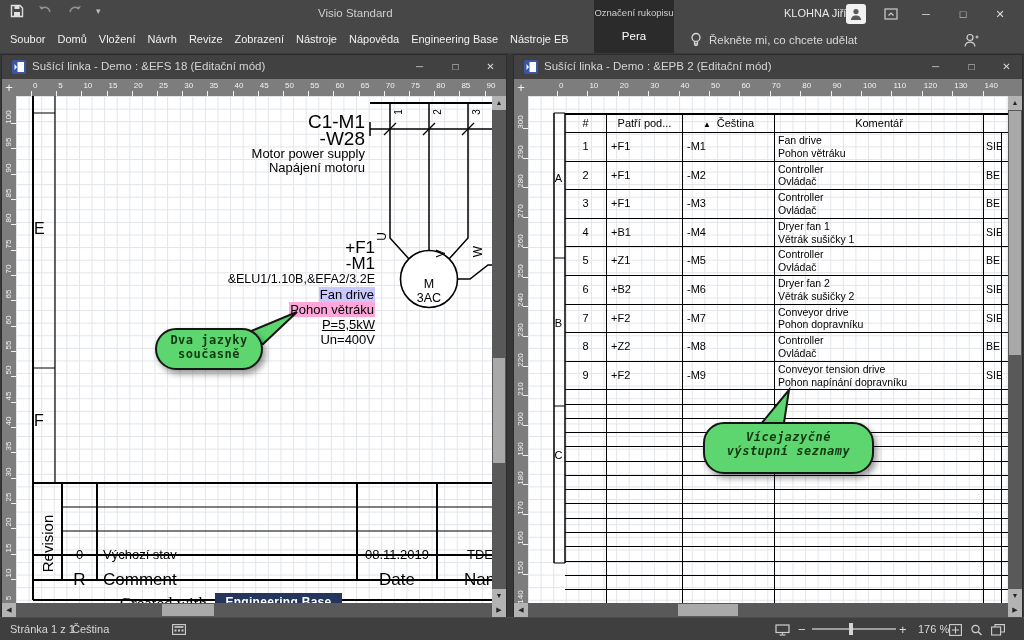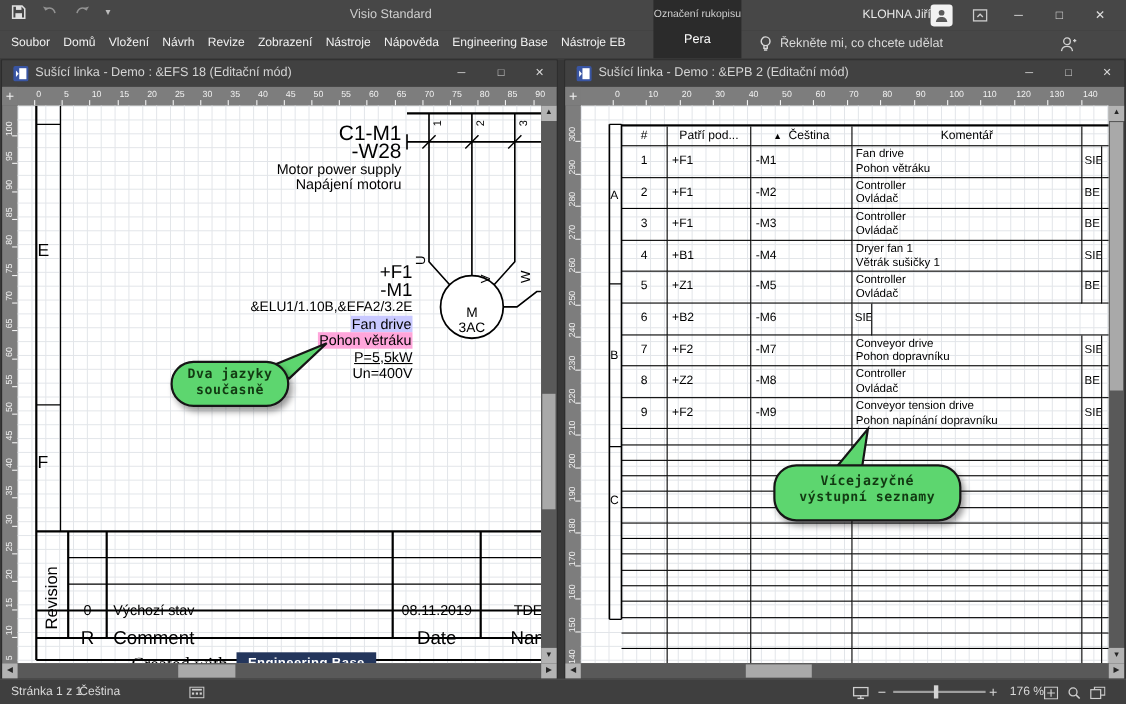--- a/index.html
+++ b/index.html
@@ -466,20 +466,24 @@
               <div>Controller</div>
               <div>Ovládač</div>
             </div>
             <div class="pl-c" style="width: 18px; font-size: 10.5px; padding: 7px 0px 0px 2px; white-space: nowrap;">BE</div>
             <div class="pl-c" style="flex: 1 1 0%; border-right: none;"></div>
           </div>
           <div class="pl-row" style="height: 28.6px;">
             <div class="pl-c" style="width: 42px; font-size: 11px; text-align: center; line-height: 27px;">6</div>
             <div class="pl-c" style="width: 76px; font-size: 11px; padding: 7px 0px 0px 4px;">+B2</div>
             <div class="pl-c" style="width: 92px; font-size: 11px; padding: 7px 0px 0px 4px;">-M6</div>
+            <div class="pl-c" style="width: 209px; font-size: 10.5px; padding: 1px 0px 0px 3px; line-height: 12.8px;">
+              <div>Dryer fan 2</div>
+              <div>Větrák sušičky 2</div>
+            </div>
             <div class="pl-c" style="width: 18px; font-size: 10.5px; padding: 7px 0px 0px 2px; white-space: nowrap;">SIE</div>
             <div class="pl-c" style="flex: 1 1 0%; border-right: none;"></div>
           </div>
           <div class="pl-row" style="height: 28.6px;">
             <div class="pl-c" style="width: 42px; font-size: 11px; text-align: center; line-height: 27px;">7</div>
             <div class="pl-c" style="width: 76px; font-size: 11px; padding: 7px 0px 0px 4px;">+F2</div>
             <div class="pl-c" style="width: 92px; font-size: 11px; padding: 7px 0px 0px 4px;">-M7</div>
             <div class="pl-c" style="width: 209px; font-size: 10.5px; padding: 1px 0px 0px 3px; line-height: 12.8px;">
               <div>Conveyor drive</div>
               <div>Pohon dopravníku</div>
@@ -629,21 +633,21 @@
             <div class="pl-c" style="width: 18px;"></div>
             <div class="pl-c" style="flex: 1 1 0%; border-right: none;"></div>
           </div>
         </div>
       <div id="rwZones">
           <div style="position: absolute; left: 24px; top: 76px; width: 13px; text-align: center; font-size: 11px; color: rgb(0, 0, 0);">A</div>
           <div style="position: absolute; left: 24px; top: 221px; width: 13px; text-align: center; font-size: 11px; color: rgb(0, 0, 0);">B</div>
           <div style="position: absolute; left: 24px; top: 353px; width: 13px; text-align: center; font-size: 11px; color: rgb(0, 0, 0);">C</div>
         </div>
 
-      <div style="position:absolute;left:175px;top:288px;width:185px;height:92px;">
+      <div style="position:absolute;left:175px;top:288px;width:185px;height:92px;font-style:italic;">
         <svg width="185" height="92" style="position:absolute;left:0;top:0;">
           <polygon points="53,46 86,6 79,52" fill="#5dd66f" stroke="#161616" stroke-width="2"></polygon>
         </svg>
         <div class="bubble-body" style="left:0;top:38px;width:167px;height:42px;padding-top:6px;">
           <div>Vícejazyčné</div>
           <div>výstupní seznamy</div>
         </div>
       </div>
     </div>
 

